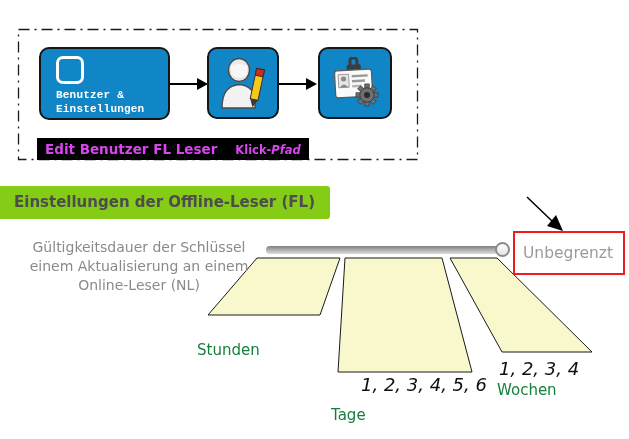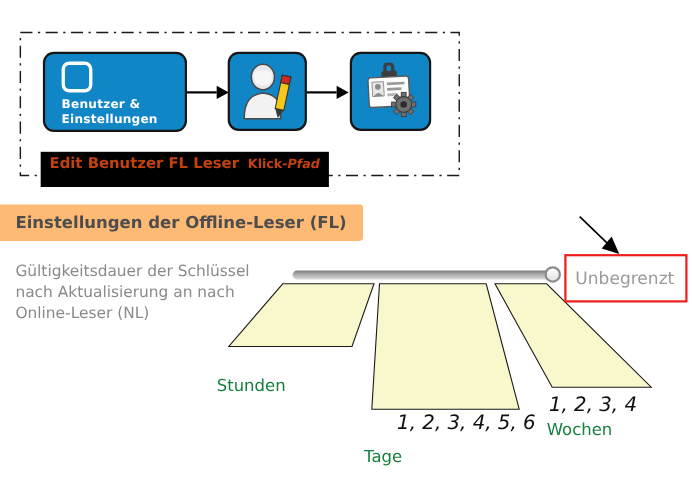--- a/index.html
+++ b/index.html
@@ -18,45 +18,45 @@
   .step2{left:207px;top:47px;width:72px;height:72px;}
   .step3{left:318px;top:47px;width:74px;height:72px;}
   .sq-icon{
     position:absolute;left:15px;top:7px;width:22px;height:22px;
     border:3px solid #fff;border-radius:7px;display:block;
   }
   .step-label{
     position:absolute;left:15px;top:39px;color:#fff;font-size:11px;font-weight:bold;
     line-height:14px;letter-spacing:.2px;
   }
-  .step-label span{display:block;}
+  .step-label span{display:block;font-family:Liberation Mono, monospace;}
 
   
   .caption{
-    position:absolute;left:37px;top:138px;height:32px;z-index:2;background:#000;color:#c2410c;
+    position:absolute;left:37px;top:138px;height:22px;z-index:2;background:#000;color:#d946ef;
     display:flex;align-items:baseline;padding:0 8px;white-space:nowrap;
   }
   .caption .main{font-size:13.5px;font-weight:bold;line-height:22px;}
-  .caption .suffix{font-size:11.5px;font-weight:bold;margin-left:8px;line-height:22px;text-align:center;}
+  .caption .suffix{font-size:11.5px;font-weight:bold;margin-left:18px;line-height:22px;text-align:center;}
 
   
   .heading-band{
-    position:absolute;left:0;top:186px;width:330px;height:33px;background:#fdba74;
+    position:absolute;left:0;top:186px;width:330px;height:33px;background:#84cc16;
     border-radius:0 3px 3px 0;z-index:1;
   }
   .heading-band .heading{
     margin:0 0 0 14px;font-size:15px;font-weight:bold;color:#4d4d4d;line-height:33px;
   }
 
   
   .desc{
     position:absolute;left:14px;top:238px;width:250px;color:#8a8a8a;font-size:14px;
     line-height:19px;z-index:1;
   }
-  .desc div{white-space:nowrap;}
+  .desc div{white-space:nowrap;text-align:center;}
 
   
   .callout-label{
     position:absolute;left:472px;top:176px;font-size:15px;color:#101010;z-index:1;white-space:nowrap;
   }
   .value-box{
     position:absolute;left:513px;top:231px;width:112px;height:44px;box-sizing:border-box;
     border:2px solid #ee1c1c;z-index:1;display:flex;align-items:center;
   }
   .value-box span{color:#9a9a9a;font-size:15.5px;padding-left:8px;white-space:nowrap;}
@@ -162,21 +162,21 @@
     <span class="main">Edit Benutzer FL Leser</span>
     <span class="suffix"><span>Klick-</span><i>Pfad</i></span>
   </div>
 
   <div class="heading-band">
     <div class="heading">Einstellungen der Offline-Leser (FL)</div>
   </div>
 
   <div class="desc">
     <div>Gültigkeitsdauer der Schlüssel</div>
-    <div>nach Aktualisierung an nach</div>
+    <div>einem Aktualisierung an einem</div>
     <div>Online-Leser (NL)</div>
   </div>
 
   <div class="value-box">
     <span>Unbegrenzt</span>
   </div>
 
   <div class="slider-track"></div>
   <div class="slider-handle"></div>
 

